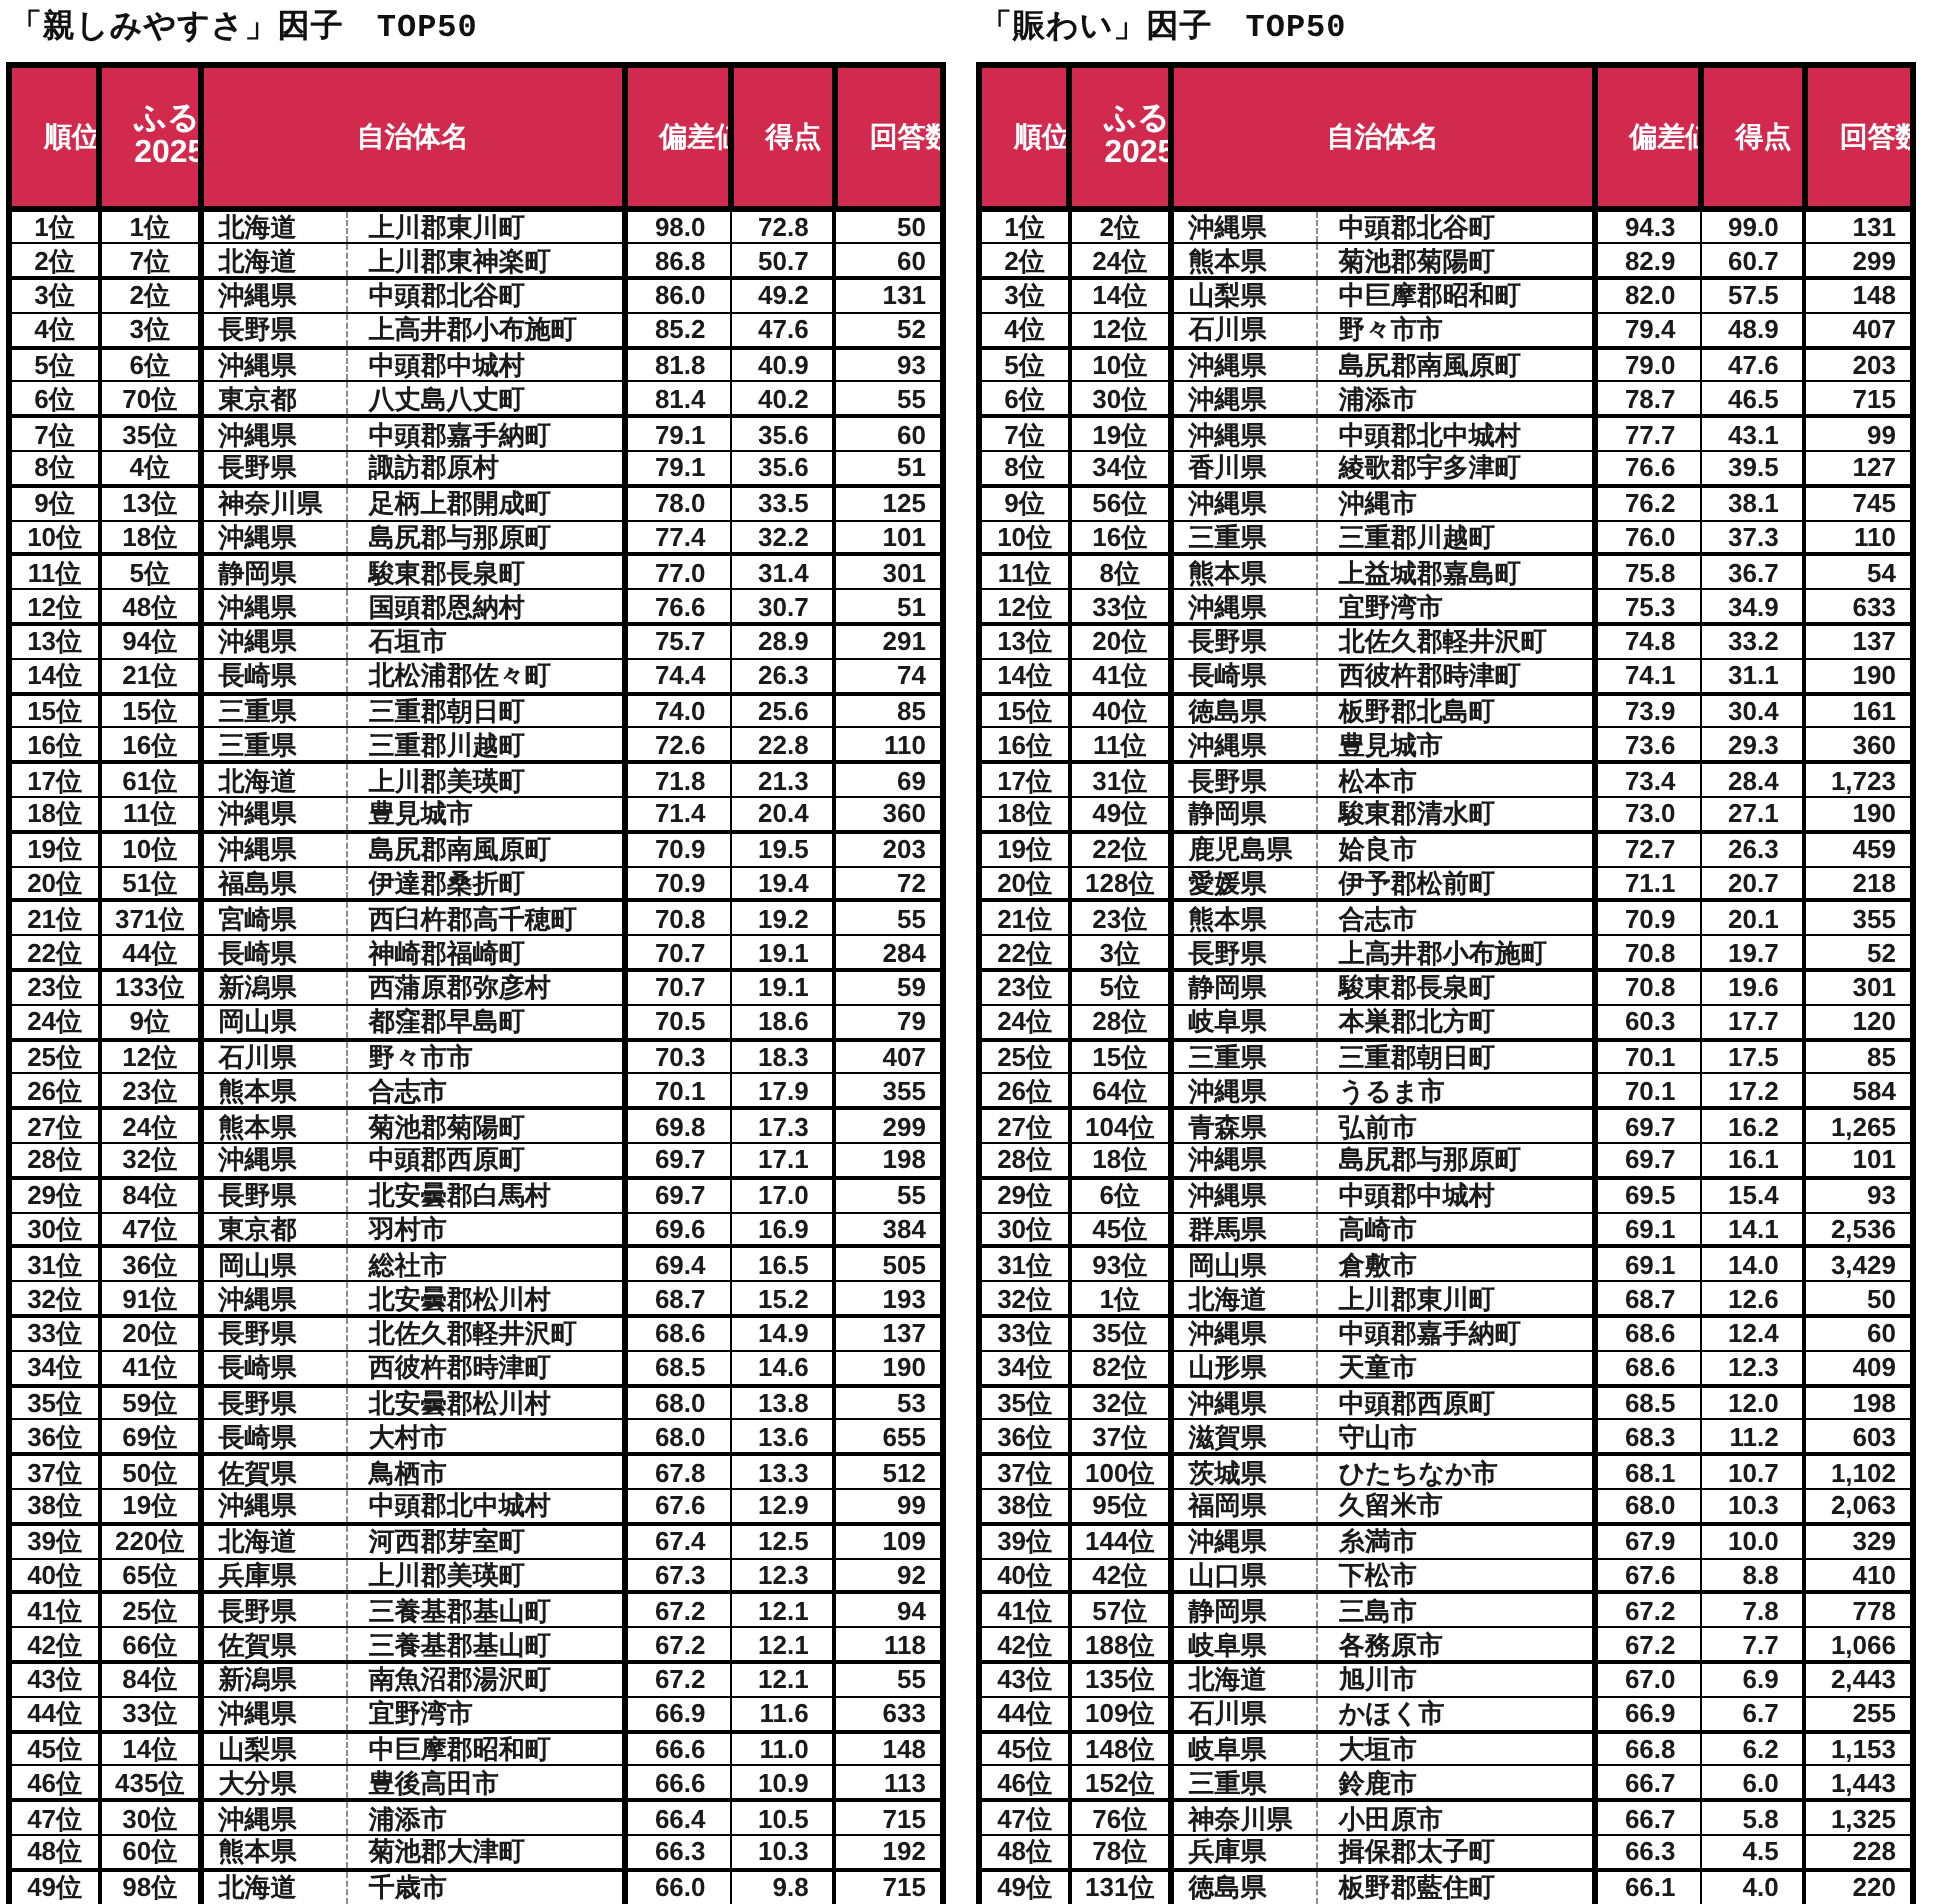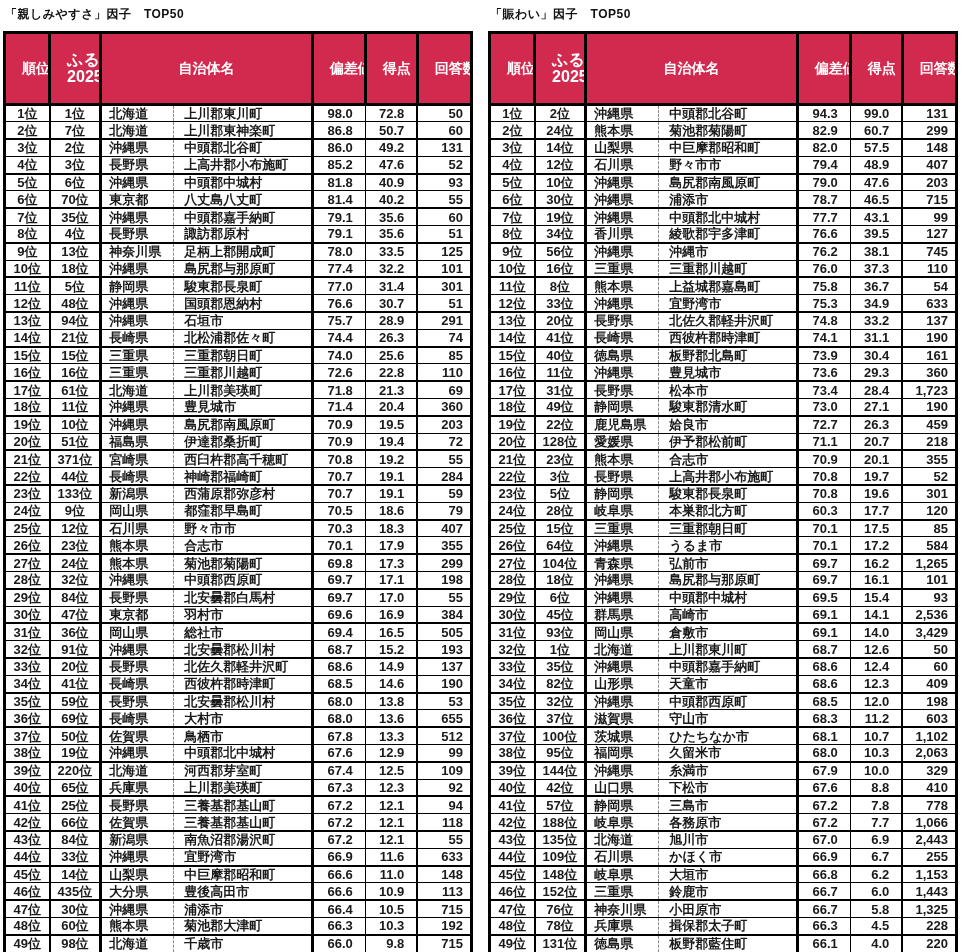--- a/index.html
+++ b/index.html
@@ -9,22 +9,22 @@
     color:#1a1a1a;
     -webkit-font-smoothing:antialiased;
   }
   .page{
     position:relative;width:967px;height:952px;overflow:hidden;
     display:flex;gap:11px;padding:4px 0 0 3px;box-sizing:border-box;
   }
   .table-block{width:474px;flex:0 0 474px;}
   .table-title{
     margin:0 0 6px 2px;
-    font-size:12px;line-height:21px;font-weight:bold;color:#111;
-    letter-spacing:0.5px;white-space:nowrap;
+    font-size:16px;line-height:21px;font-weight:bold;color:#111;
+    letter-spacing:0.5px;white-space:nowrap;font-family:Liberation Mono, monospace;
   }
   table.ranking{
     border-collapse:collapse;table-layout:fixed;width:470px;
     border:3px solid #000;
   }
   col.c-rank{width:45px;}
   col.c-furu{width:51px;}
   col.c-pref{width:73px;}
   col.c-city{width:138px;}
   col.c-dev{width:53px;}

